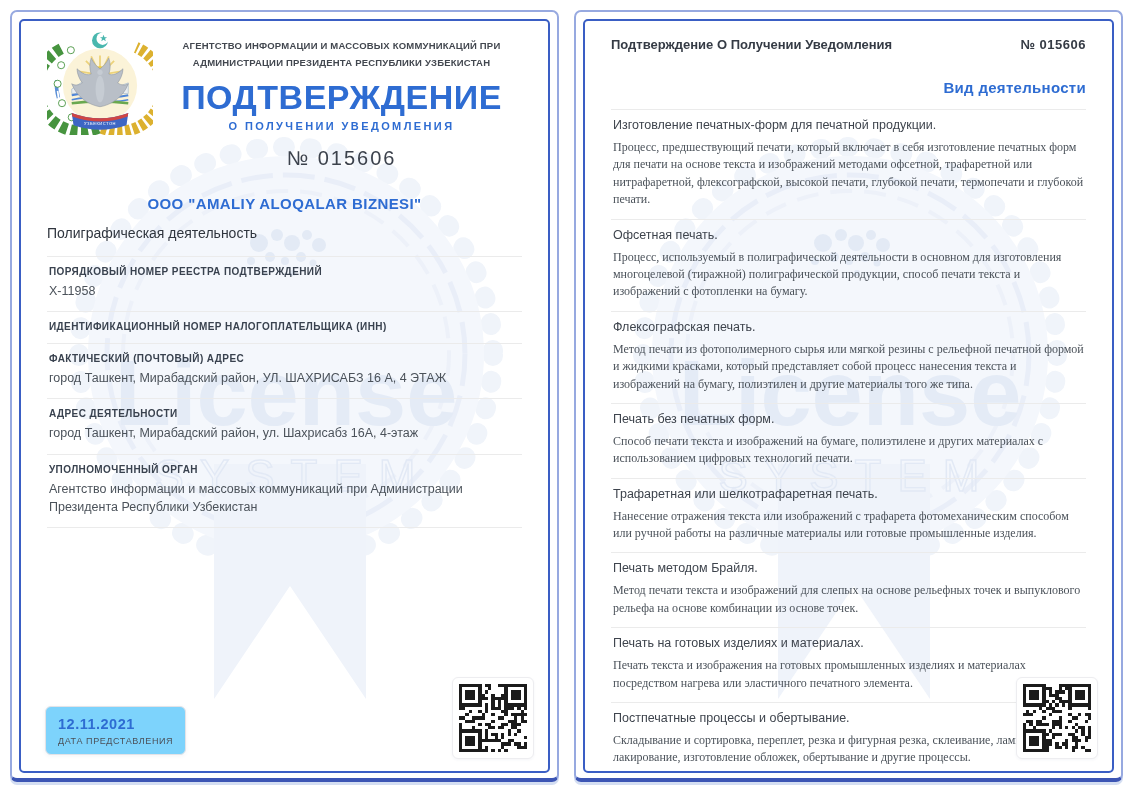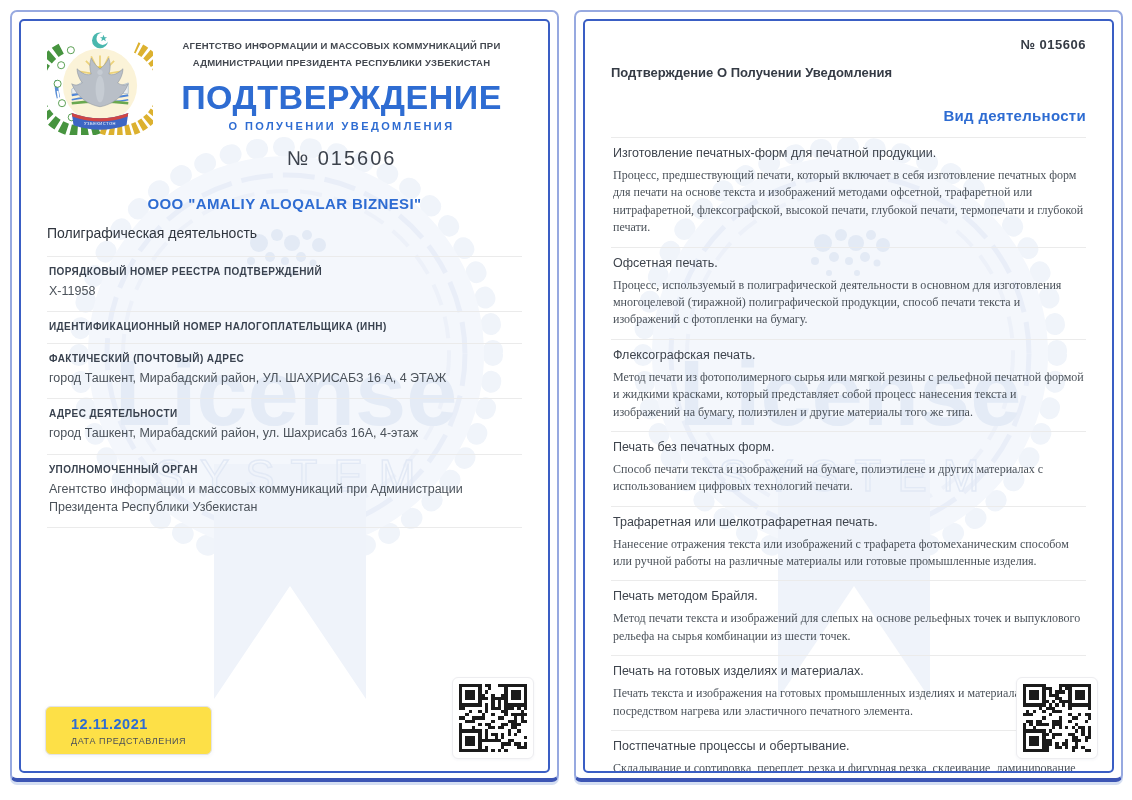--- a/index.html
+++ b/index.html
@@ -25,30 +25,30 @@
     max-width:362px;margin:0 auto;}
   .doc-title{font-size:34px;font-weight:700;color:#2e6cd2;letter-spacing:.5px;margin-top:7px;}
   .doc-subtitle{font-size:11px;font-weight:700;color:#2e6cd2;letter-spacing:2.4px;margin-top:3px;}
   .doc-number{font-size:20px;color:#3c424c;margin-top:15px;letter-spacing:2px;}
   .company{text-align:center;font-size:15px;font-weight:700;color:#2e6cd2;margin-top:25px;letter-spacing:.4px;}
   .activity-kind{font-size:14px;color:#2f353e;margin-top:13px;}
   .fields{margin-top:15px;border-bottom:1px solid #ebebeb;}
   .field{border-top:1px solid #ebebeb;padding:9px 2px 11px;}
   .f-label{font-size:10px;font-weight:700;color:#39424f;letter-spacing:.4px;}
   .f-value{font-size:12.5px;color:#4b525a;margin-top:5px;line-height:1.45;}
-  .date-card{position:absolute;left:24px;bottom:16px;background:#fde047;border:1px solid #e3e3e7;
-    border-radius:6px;padding:9px 25px 8px;box-shadow:0 1px 4px rgba(40,60,120,.06);z-index:2;}
+  .date-card{position:absolute;left:24px;bottom:16px;background:#7dd3fc;border:1px solid #e3e3e7;
+    border-radius:6px;padding:9px 12px 8px;box-shadow:0 1px 4px rgba(40,60,120,.06);z-index:2;}
   .date-value{font-size:14.5px;font-weight:700;color:#2e6cd2;letter-spacing:.5px;}
   .date-label{font-size:9px;color:#4b5058;letter-spacing:.6px;margin-top:4px;}
   .qr-card{position:absolute;right:14px;bottom:12px;width:68px;height:68px;background:#fff;
     border:1px solid #ededf0;border-radius:6px;padding:6px;box-shadow:0 1px 3px rgba(40,60,120,.05);z-index:2;}
 
   
   .r-head{display:flex;justify-content:space-between;align-items:flex-start;margin-top:4px;}
-  .r-head-title{font-size:13px;font-weight:700;color:#353b45;margin-top:28px;}
+  .r-head-title{font-size:13px;font-weight:700;color:#353b45;}
   .r-head-num{font-size:13px;font-weight:700;color:#353b45;letter-spacing:.5px;}
   .section-title{text-align:right;font-size:15px;font-weight:700;color:#2e6cd2;margin-top:27px;letter-spacing:.3px;}
   .act-list{margin-top:13px;border-bottom:1px solid #ebebeb;}
   .act{border-top:1px solid #ebebeb;padding:8px 2px 10px;}
   .a-title{font-size:12.5px;color:#3e444d;}
   .a-desc{font-size:12px;color:#4b525a;line-height:1.45;margin-top:7px;font-family:Liberation Serif, serif;}
 </style>
 </head>
 <body>
 
@@ -437,21 +437,21 @@
           <div class="act">
             <div class="a-title">Печать без печатных форм.</div>
             <div class="a-desc">Способ печати текста и изображений на бумаге, полиэтилене и других материалах с использованием цифровых технологий печати.</div>
           </div>
           <div class="act">
             <div class="a-title">Трафаретная или шелкотрафаретная печать.</div>
             <div class="a-desc">Нанесение отражения текста или изображений с трафарета фотомеханическим способом или ручной работы на различные материалы или готовые промышленные изделия.</div>
           </div>
           <div class="act">
             <div class="a-title">Печать методом Брайля.</div>
-            <div class="a-desc">Метод печати текста и изображений для слепых на основе рельефных точек и выпуклового рельефа на сырья комбинации из шести точек.</div>
+            <div class="a-desc">Метод печати текста и изображений для слепых на основе рельефных точек и выпуклового рельефа на основе комбинации из основе точек.</div>
           </div>
           <div class="act">
             <div class="a-title">Печать на готовых изделиях и материалах.</div>
             <div class="a-desc">Печать текста и изображения на готовых промышленных изделиях и материалах посредством нагрева или эластичного печатного элемента.</div>
           </div>
           <div class="act">
             <div class="a-title">Постпечатные процессы и обертывание.</div>
             <div class="a-desc">Складывание и сортировка, переплет, резка и фигурная резка, склеивание, ламинирование, лакирование, изготовление обложек, обертывание и другие процессы.</div>
           </div>
         </div>

